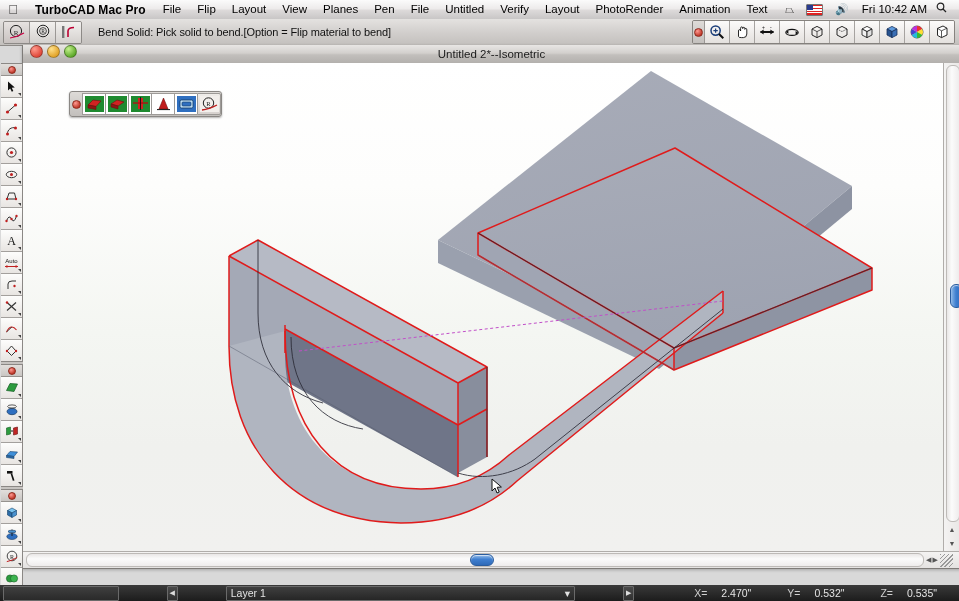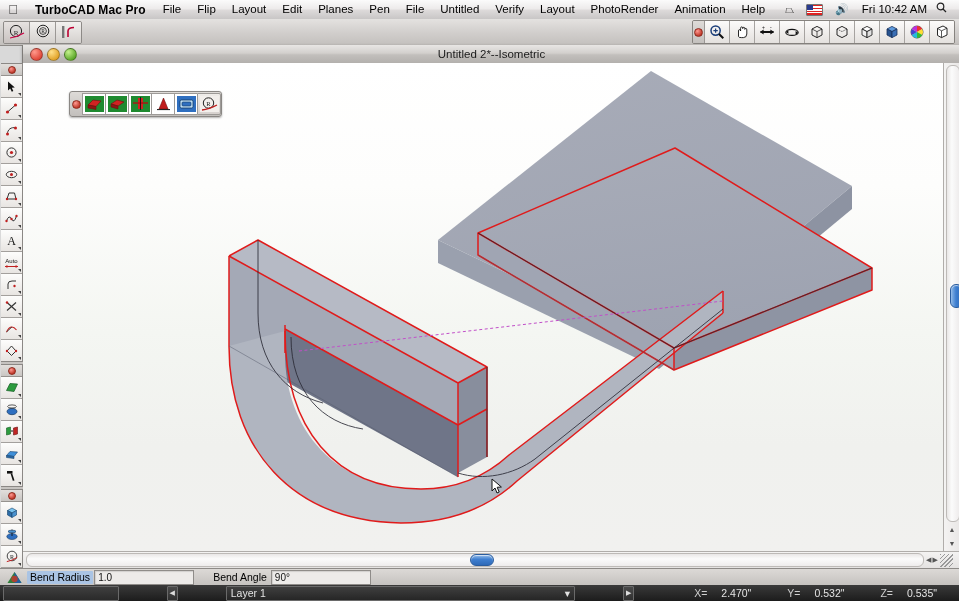--- a/index.html
+++ b/index.html
@@ -77,21 +77,21 @@
   
   .docwin{
     position:absolute;left:22px;top:45px;width:937px;height:523px;
     background:#cfcdca;border:1px solid #7e7b78;border-top:none;
     box-shadow:0 1px 3px rgba(0,0,0,.25);
   }
   .titlebar{
     height:18px;width:100%;
     background:linear-gradient(to bottom,#e8e6e4 0%,#d3d0cd 45%,#c2bfbc 55%,#b3b0ad 100%);
     border-bottom:1px solid #8b8885;
-    display:flex;align-items:center;position:relative;
+    display:flex;position:relative;
   }
   .tb-lights{display:flex;gap:4px;padding-left:7px;}
   .light{width:11px;height:11px;border-radius:50%;border:1px solid rgba(0,0,0,.32);}
   .l-close{background:radial-gradient(circle at 32% 28%,#ff9a8d,#e0483a 72%);}
   .l-min{background:radial-gradient(circle at 32% 28%,#ffe08a,#e2a42a 72%);}
   .l-zoom{background:radial-gradient(circle at 32% 28%,#c4f18c,#5faa2c 72%);}
   .tb-title{
     position:absolute;left:0;right:0;text-align:center;font-size:11.5px;
     color:#1b1b1b;font-weight:500;line-height:18px;pointer-events:none;
   }
@@ -240,30 +240,30 @@
 <body>
 
 <div id="app">
 
   <div class="menubar">
     <div class="apple-logo"></div>
     <div class="menu-app">TurboCAD Mac Pro</div>
     <div class="menu-item">File</div>
     <div class="menu-item">Flip</div>
     <div class="menu-item">Layout</div>
-    <div class="menu-item">Edit</div>
+    <div class="menu-item">View</div>
     <div class="menu-item">Planes</div>
     <div class="menu-item">Pen</div>
     <div class="menu-item">File</div>
     <div class="menu-item">Untitled</div>
     <div class="menu-item">Verify</div>
     <div class="menu-item">Layout</div>
     <div class="menu-item">PhotoRender</div>
     <div class="menu-item">Animation</div>
-    <div class="menu-item">Help</div>
+    <div class="menu-item">Text</div>
     <div class="menubar-right">
       <div class="mb-icon">⏢</div>
       <div class="mb-icon">
           <span class="flag"></span>
         </div>
       <div class="mb-icon">🔊</div>
       <div class="mb-clock">Fri 10:42 AM</div>
       <div class="mb-search">
         <svg width="11" height="11" viewBox="0 0 11 11">
             <circle cx="4.5" cy="4.5" r="3.3" fill="none" stroke="#222" stroke-width="1.2"></circle>
@@ -289,20 +289,21 @@
           <text x="9" y="9.4" font-size="5.5" text-anchor="middle" fill="#222" font-family="serif">R</text>
         </svg>
       </div>
       <div class="mini-btn">
         <svg width="18" height="16" viewBox="0 0 18 16">
           <rect x="2" y="2" width="2.4" height="12" fill="#777"></rect>
           <path d="M8 13 L8 7 Q8 3.5 14 3.5" stroke="#b03" stroke-width="1.6" fill="none"></path>
         </svg>
       </div>
     </div>
+    <div class="prompt-text">Bend Solid: Pick solid to bend.[Option = Flip material to bend]</div>
 
     <div class="view-tools">
       <div class="vt-handle">
           <span class="vt-dot"></span>
         </div>
       <div class="vt-btn">
         <svg width="16" height="16" viewBox="0 0 16 16">
             <circle cx="6.6" cy="6.6" r="4.6" fill="none" stroke="#1c3f7a" stroke-width="1.5"></circle>
             <line x1="4.4" y1="6.6" x2="8.8" y2="6.6" stroke="#1c3f7a" stroke-width="1.2"></line>
             <line x1="6.6" y1="4.4" x2="6.6" y2="8.8" stroke="#1c3f7a" stroke-width="1.2"></line>
@@ -800,33 +801,20 @@
         </div>
         <div class="harrows">
           <span>◀</span>
           <span>▶</span>
         </div>
         <div class="grow"></div>
       </div>
     </div>
   </div>
 
-  <div class="infobar">
-    <div class="ib-logo">
-      <svg width="17" height="14" viewBox="0 0 17 14">
-        <path d="M8.5 1 L15.5 12 L1.5 12 Z" fill="#2f7f3a"></path>
-        <path d="M8.5 1 L15.5 12 L8.5 12 Z" fill="#1f5fa0"></path>
-        <circle cx="8.5" cy="8" r="3.2" fill="#c23a2a" opacity=".85"></circle>
-      </svg>
-    </div>
-    <div class="ib-label">Bend Radius</div>
-    <div class="ib-field">1.0</div>
-    <div class="ib-label plain" style="margin-left:16px;">Bend Angle</div>
-    <div class="ib-field">90°</div>
-  </div>
 
   <div class="statusbar">
     <div class="sb-pane"></div>
     <div class="sb-arrow">◀</div>
     <div class="sb-layer">
       <span>Layer 1</span>
       <span>▾</span>
     </div>
     <div class="sb-arrow">▶</div>
     <div class="sb-coord">

